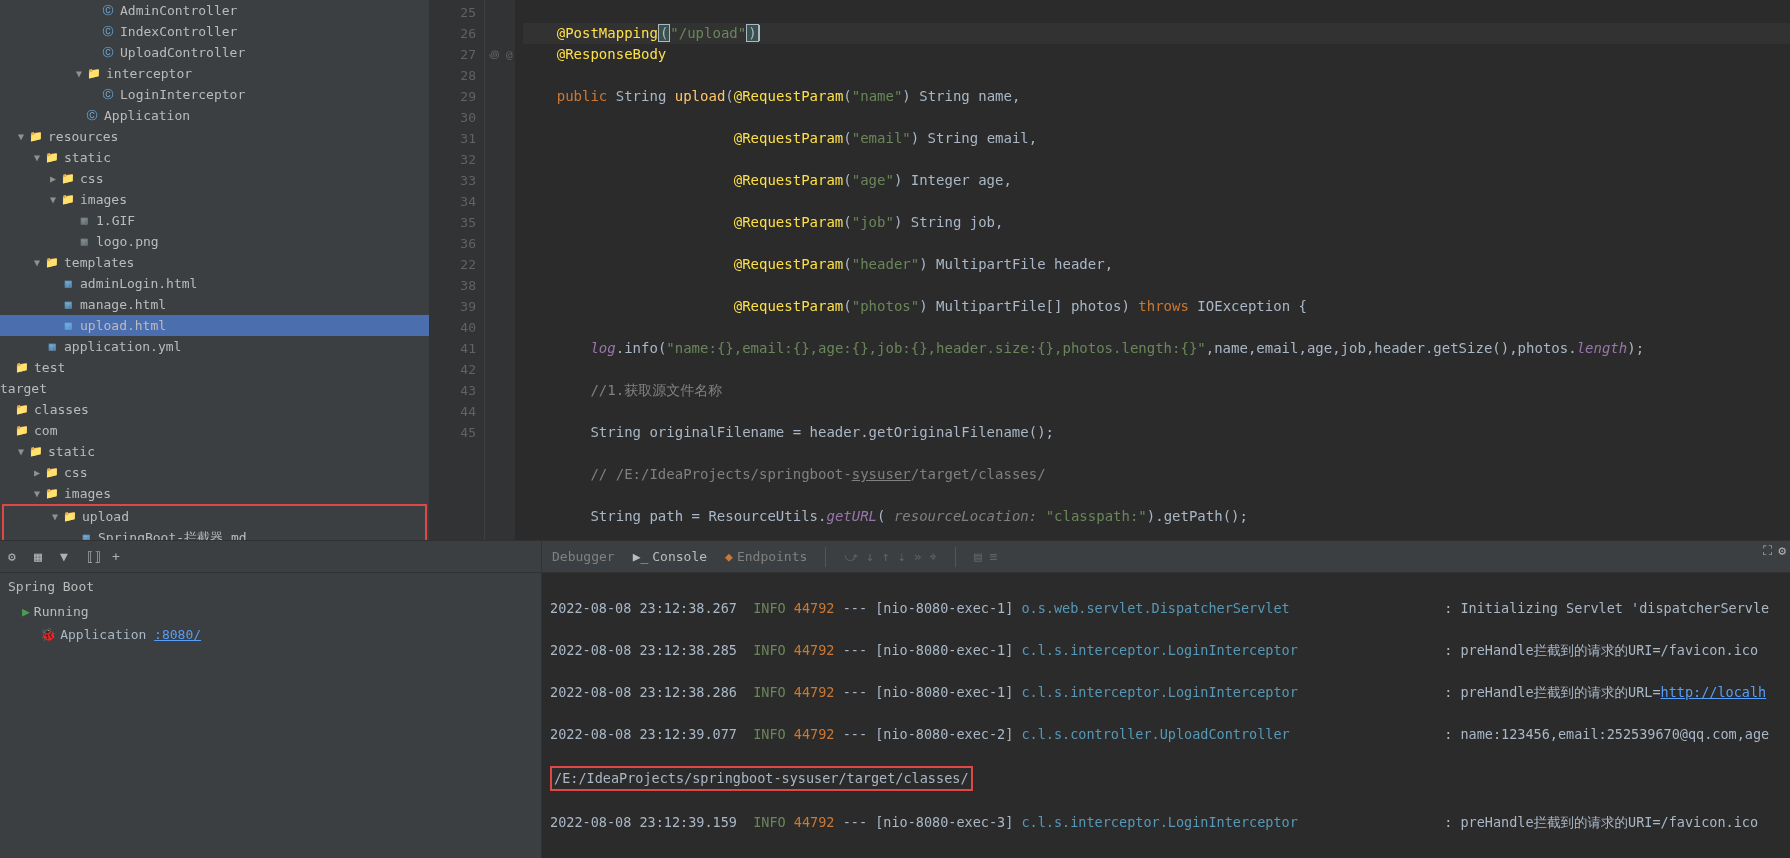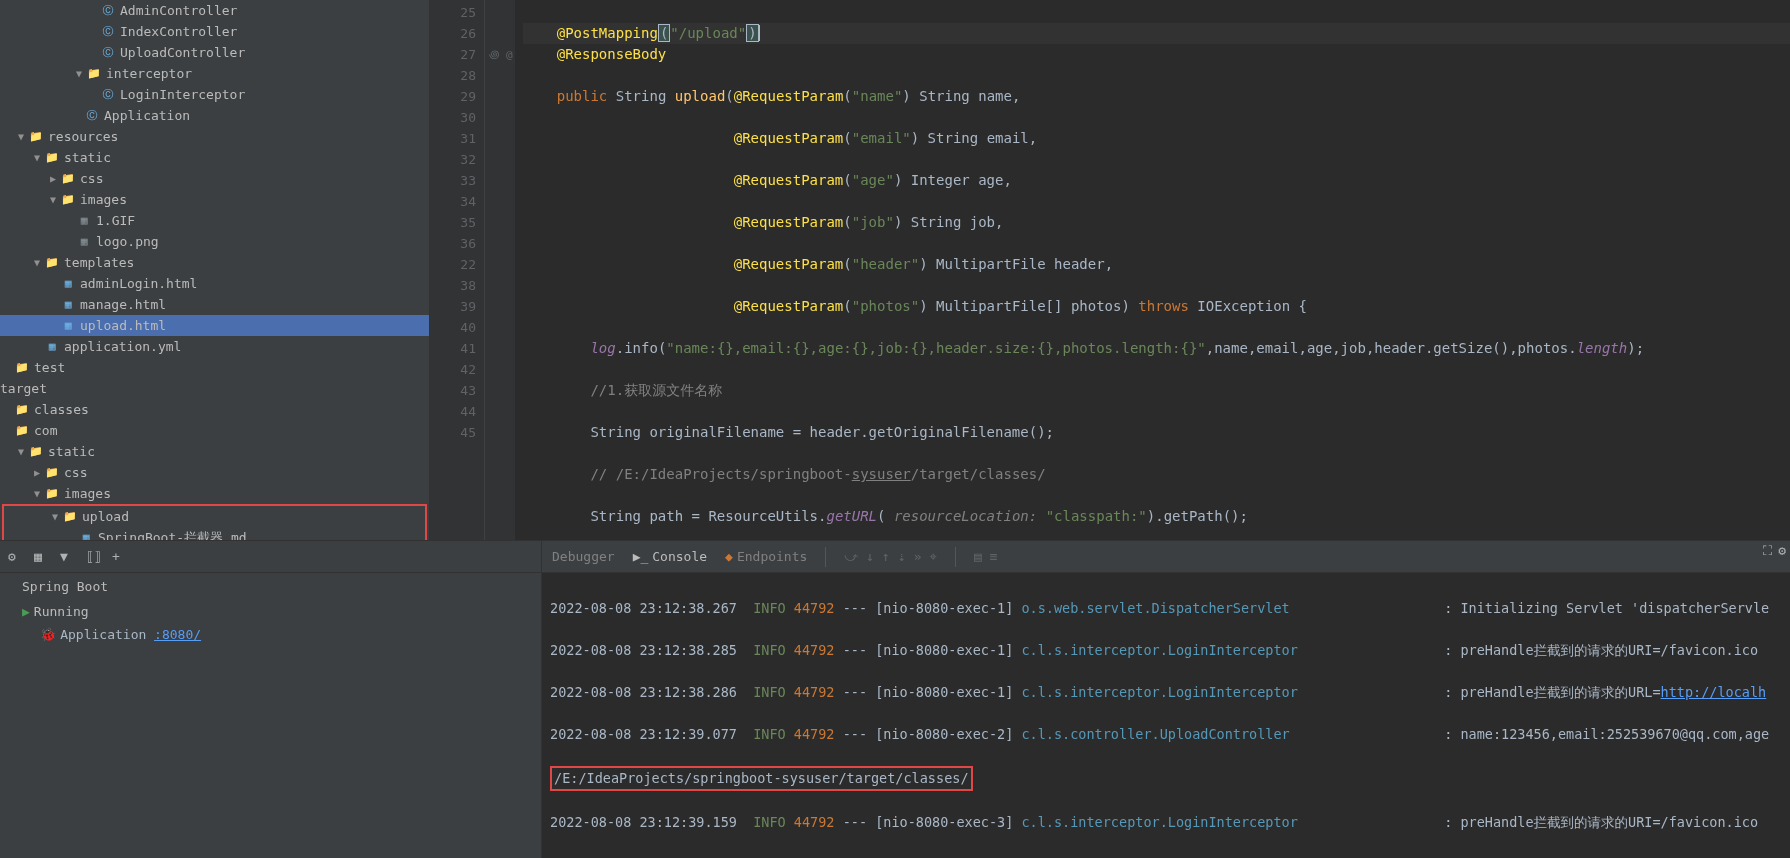--- a/index.html
+++ b/index.html
@@ -119,21 +119,21 @@
   padding: 0 8px;
   gap: 10px;
   border-bottom: 1px solid #323232;
 }
 .toolbar-icon {
   width: 16px;
   height: 16px;
   color: #afb1b3;
   cursor: pointer;
 }
-.sb-header { padding: 6px 22px; color: #bbbbbb; }
+.sb-header { padding: 6px 8px; color: #bbbbbb; }
 .sb-running { padding: 4px 10px 4px 22px; color: #bbbbbb; }
 .sb-app { padding: 4px 10px 4px 40px; }
 .run-arrow { color: #499c54; margin-right: 4px; }
 .bug-icon { color: #499c54; margin-right: 4px; }
 .link { color: #589df6; text-decoration: underline; cursor: pointer; }
 .console-area {
   flex: 1;
   display: flex;
   flex-direction: column;
   position: relative;

